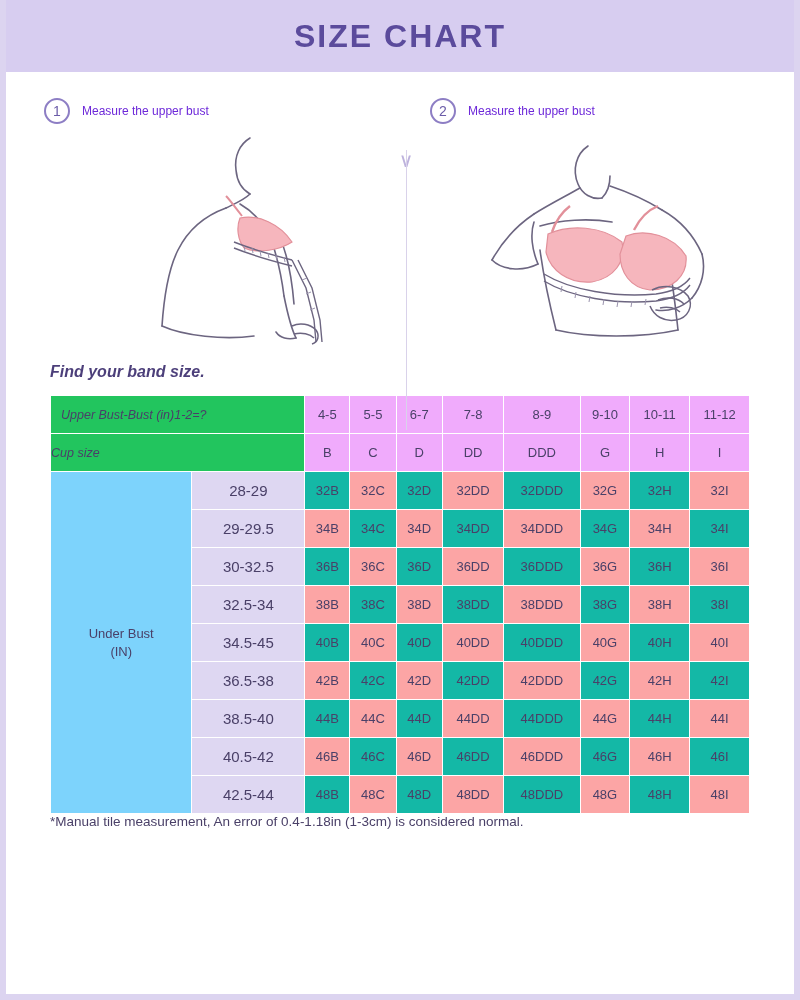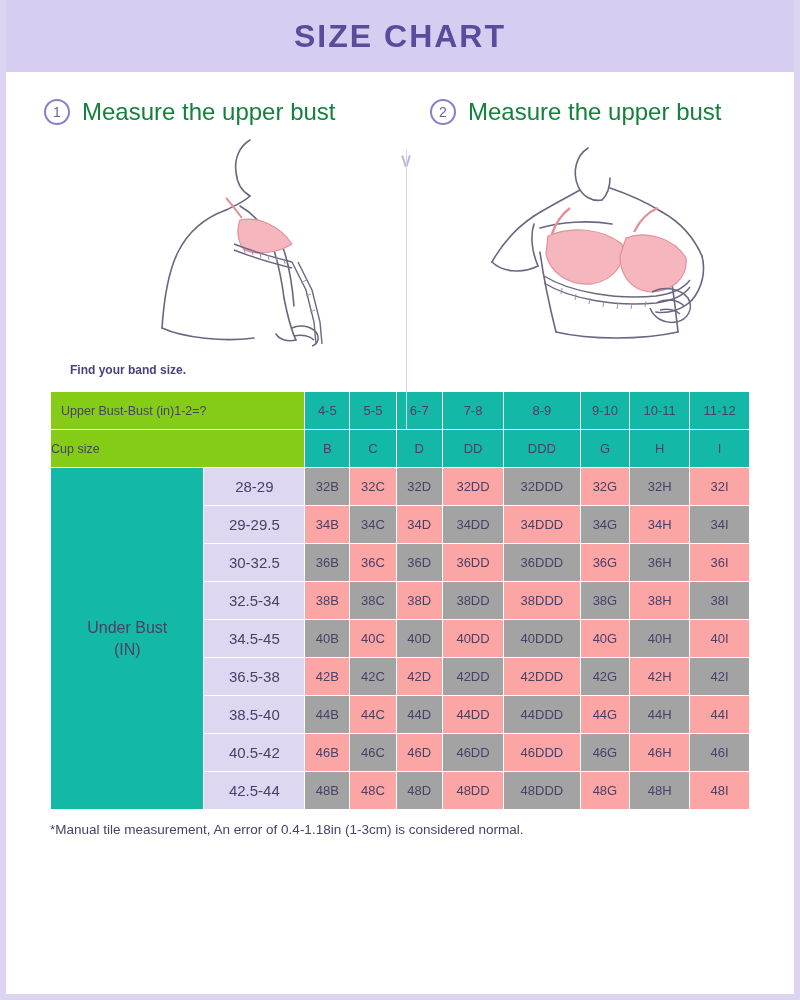--- a/index.html
+++ b/index.html
@@ -65,22 +65,22 @@
     border: 2px solid #8d7ec4;
     color: #6b5ca8;
     font-size: 14px;
     display: flex;
     align-items: center;
     justify-content: center;
     box-sizing: border-box;
     flex: none;
   }
   .step-title {
-    font-size: 24px;
-    color: #15803d;
+    font-size: 12px;
+    color: #6d28d9;
   }
   .divider {
     position: absolute;
     left: 400px;
     top: 78px;
     width: 1px;
     height: 280px;
     background: #d9d2ea;
   }
   .chevron {
@@ -92,68 +92,70 @@
     color: #bdb2dd;
     font-size: 20px;
     text-align: center;
     line-height: 20px;
   }
   .art {
     margin-top: 6px;
   }
   
   .section-title {
-    font-size: 12px;
+    font-size: 16px;
     font-weight: bold;
     color: #4c3f7a;
-    margin: 6px 0 14px 64px;
+    margin: 6px 0 14px 44px;
+    font-style: italic;
   }
   
   table.size-table {
     border-collapse: collapse;
     margin: 0 0 0 44px;
     width: 700px;
     font-size: 13px;
     color: #4a4068;
   }
   table.size-table td {
     border: 1px solid #ffffff;
     text-align: center;
     height: 37px;
     padding: 0 2px;
   }
   .hdr-label {
-    background: #84cc16;
+    background: #22c55e;
     text-align: left !important;
     padding-left: 10px !important;
     font-size: 12.5px;
+    font-style: italic;
   }
   .hdr-label.center {
     text-align: center;
     padding-left: 0 !important;
   }
   .hdr-cell {
-    background: #14b8a6;
+    background: #f0abfc;
     font-size: 13px;
   }
   .underbust-label {
-    background: #14b8a6;
-    font-size: 16px;
+    background: #7dd3fc;
+    font-size: 13px;
     line-height: 1.35;
   }
   .row-band {
     background: #ded7f2;
     font-size: 15px;
   }
-  .cell-a { background: #a3a3a3; }
+  .cell-a { background: #14b8a6; }
   .cell-b { background: #fca5a5; }
   .footnote {
     font-size: 13.5px;
     color: #4a4068;
-    margin: 12px 0 0 44px;
+    margin: 0 0 0 44px;
   }
 </style>
 </head>
 <body>
 
 <div class="page">
 
   <div class="header">
     <h1>SIZE CHART</h1>
   </div>

